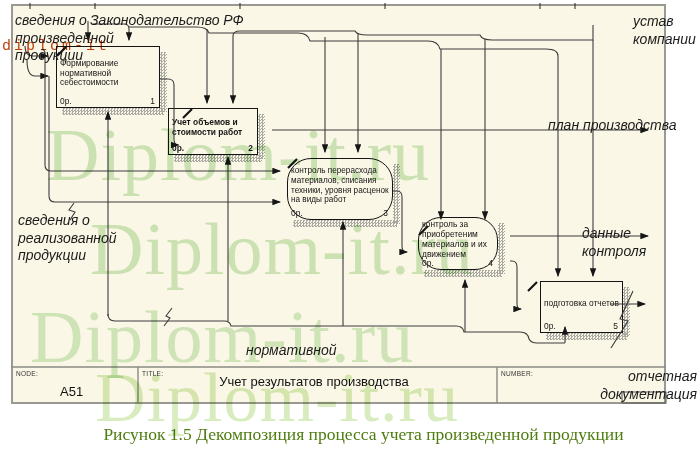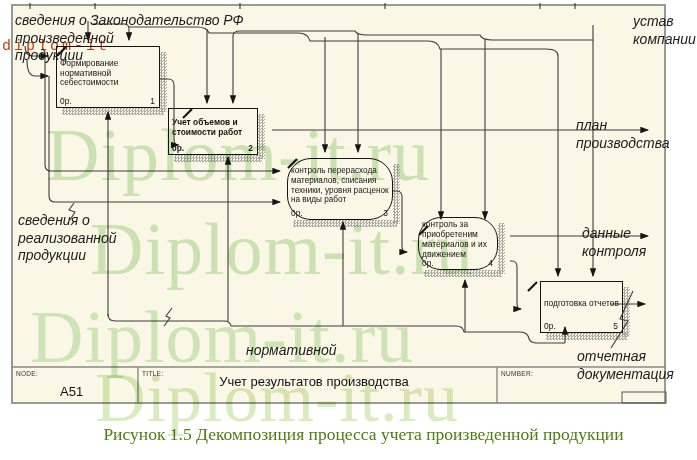--- a/index.html
+++ b/index.html
@@ -139,23 +139,23 @@
     <span class="box-cost">0р.</span>
     <span class="box-number">5</span>
   </div>
 
   <div class="lbl" style="left:15px;top:12px;">сведения о
 произведенной
 продукции</div>
   <div class="lbl" style="left:90px;top:12px;">Законодательство РФ</div>
   <div class="lbl" style="left:596px;top:13px;margin-left:37px;">устав
 компании</div>
-  <div class="lbl" style="left:548px;top:117px;margin-left:28px;">план производства</div>
+  <div class="lbl" style="left:548px;top:117px;">план производства</div>
   <div class="lbl" style="left:582px;top:225px;">данные контроля</div>
-  <div class="lbl" style="left:577px;top:348px;">отчетная документация</div>
+  <div class="lbl" style="left:577px;top:368px;text-align:right;">отчетная документация</div>
   <div class="lbl" style="left:246px;top:342px;">нормативной</div>
   <div class="lbl" style="left:18px;top:212px;">сведения о
 реализованной
 продукции</div>
 
   <div class="bar-lbl" style="left:16px;top:370px;">NODE:</div>
   <div class="bar-val" style="left:60px;top:384px;">A51</div>
   <div class="bar-lbl" style="left:142px;top:370px;">TITLE:</div>
   <div class="bar-val" style="left:138px;top:374px;width:352px;text-align:center;">Учет результатов производства</div>
   <div class="bar-lbl" style="left:501px;top:370px;">NUMBER:</div>

